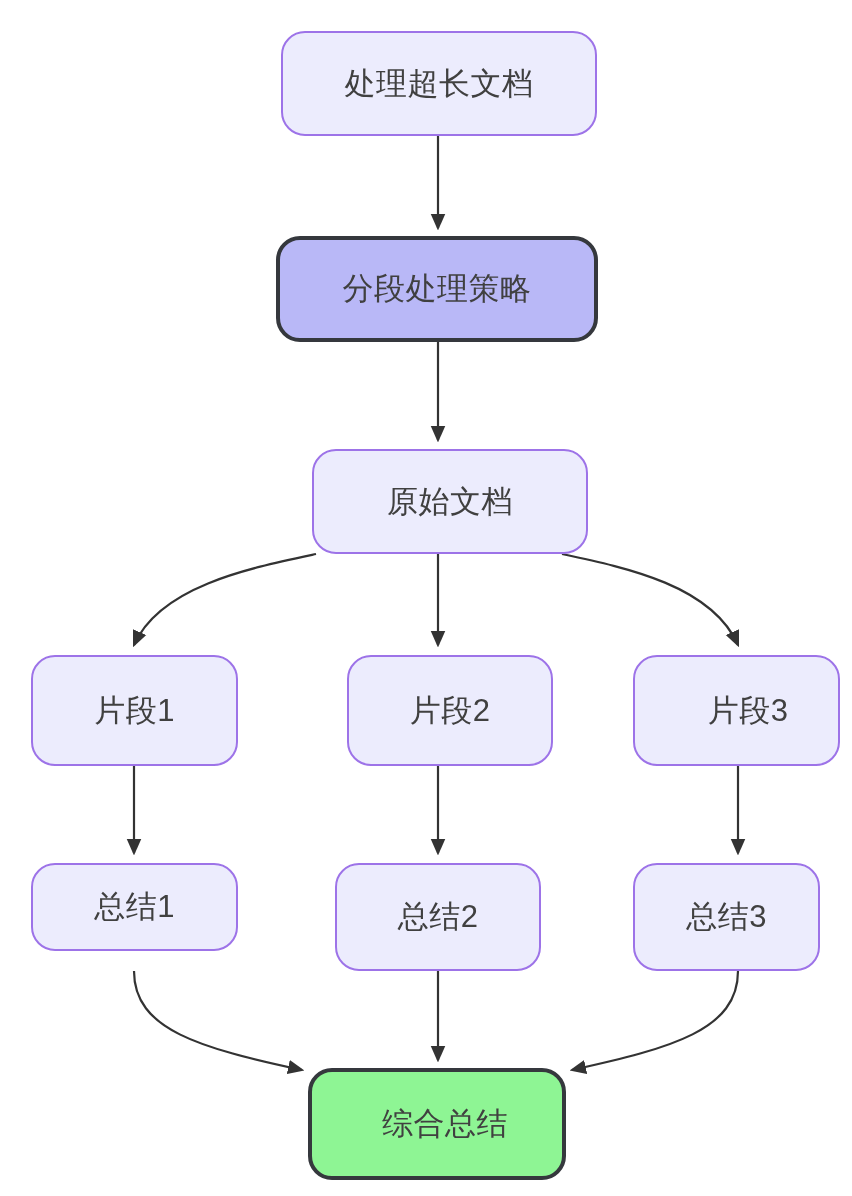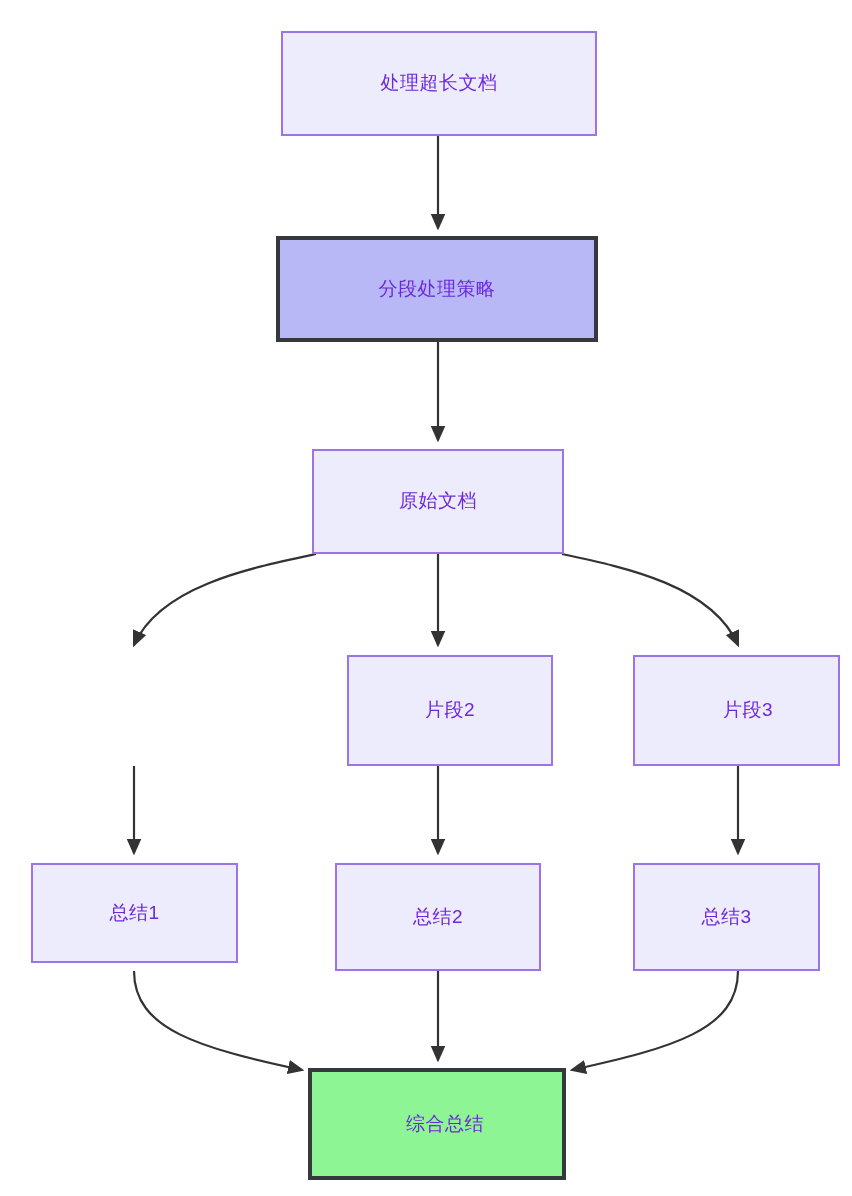--- a/index.html
+++ b/index.html
@@ -25,25 +25,26 @@
     height: 1196px;
     pointer-events: none;
   }
   .node {
     position: absolute;
     box-sizing: border-box;
     display: flex;
     align-items: center;
     justify-content: center;
     text-align: center;
-    color: #6d28d9;
-    font-size: 19px;
+    color: #404040;
+    font-size: 31px;
     line-height: 1.2;
     letter-spacing: 0.5px;
     white-space: nowrap;
+    border-radius: 24px;
   }
   .node.plain {
     background: #ececfd;
     border: 2px solid #9d73e8;
   }
   .node.strategy {
     background: #b9b8f7;
     border: 4px solid #35383d;
   }
   .node.result {
@@ -83,34 +84,37 @@
   </svg>
 
   <div class="node plain" style="left:281px; top:31px; width:316px; height:105px;">
     <span>处理超长文档</span>
   </div>
 
   <div class="node strategy" style="left:276px; top:236px; width:322px; height:106px;justify-content:center;">
     <span>分段处理策略</span>
   </div>
 
-  <div class="node plain" style="left:312px; top:449px; width:252px; height:105px;">
+  <div class="node plain" style="left:312px; top:449px; width:276px; height:105px;">
     <span>原始文档</span>
   </div>
 
+  <div class="node plain" style="left:31px; top:655px; width:207px; height:111px;">
+    <span>片段1</span>
+  </div>
 
   <div class="node plain" style="left:335px; top:655px; width:206px; height:111px;margin-left:12px;">
     <span>片段2</span>
   </div>
 
   <div class="node plain" style="left:633px; top:655px; width:207px; height:111px;padding-left:23px;">
     <span>片段3</span>
   </div>
 
-  <div class="node plain" style="left:31px; top:863px; width:207px; height:100px;text-align:center;">
+  <div class="node plain" style="left:31px; top:863px; width:207px; height:88px;text-align:center;">
     <span>总结1</span>
   </div>
 
   <div class="node plain" style="left:335px; top:863px; width:206px; height:108px;justify-content:center;">
     <span>总结2</span>
   </div>
 
   <div class="node plain" style="left:633px; top:863px; width:187px; height:108px;">
     <span>总结3</span>
   </div>

